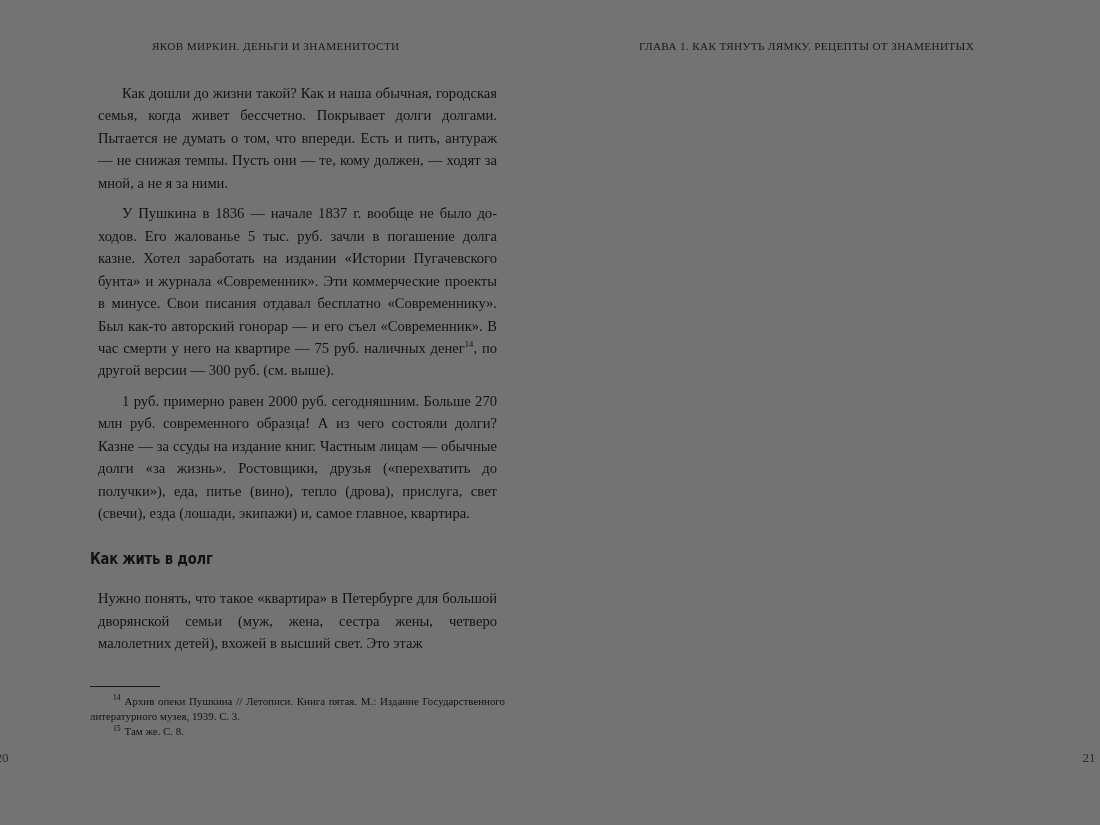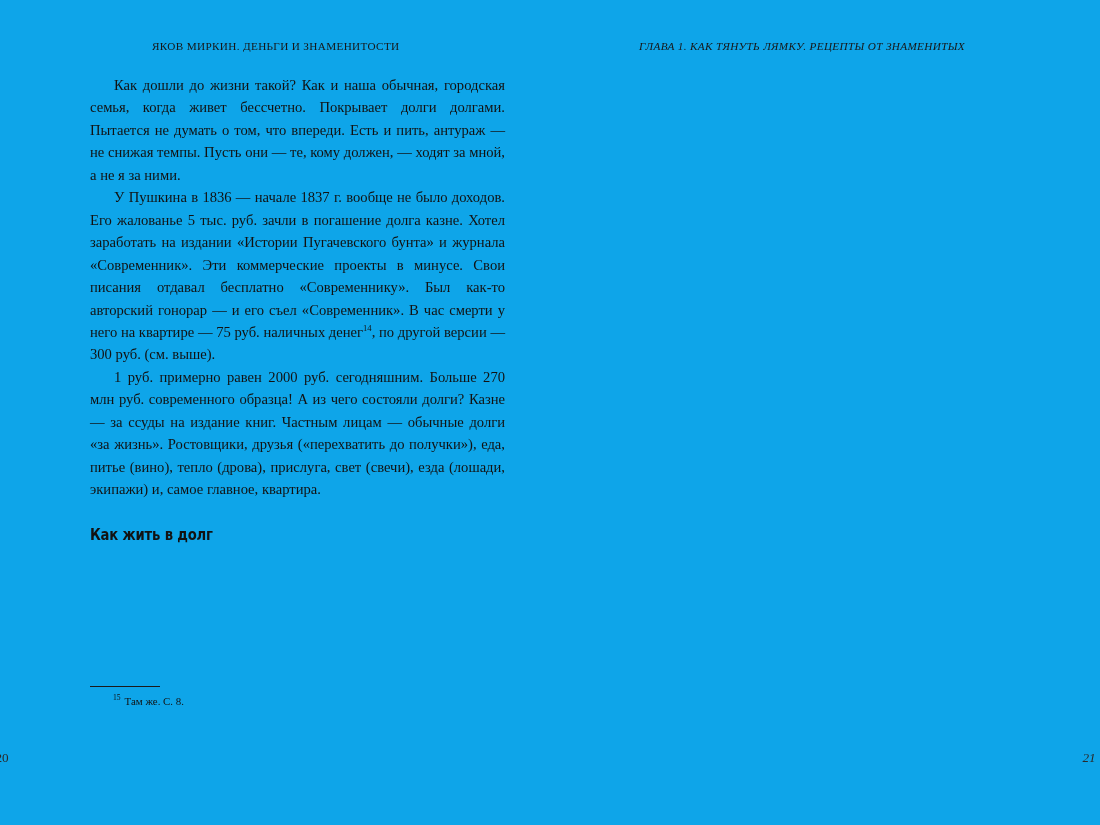--- a/index.html
+++ b/index.html
@@ -13,31 +13,31 @@
     height: 825px;
     font-family: "Liberation Serif", "DejaVu Serif", serif;
     color: #121212;
     overflow: hidden;
   }
 
   .spread {
     position: relative;
     width: 1100px;
     height: 825px;
-    background: #0ea5e9;
+    background: #737373;
   }
 
   .page {
     position: absolute;
     top: 0;
     height: 825px;
     box-sizing: border-box;
   }
   .page-left  { left: 0;   width: 550px; }
-  .page-right { left: 550px; width: 550px; font-style: italic; }
+  .page-right { left: 550px; width: 550px; }
 
   
   .running-head {
     position: absolute;
     top: 40px;
     font-family: "Liberation Serif", "DejaVu Serif", serif;
     font-size: 11.2px;
     letter-spacing: 0.35px;
     color: #171717;
     text-transform: uppercase;
@@ -53,21 +53,21 @@
     width: 415px;
     font-size: 14.6px;
     line-height: 22.45px;
     text-align: justify;
     text-justify: inter-word;
     hyphens: manual;
   }
   .page-left  .textblock { left: 90px; }
 
   .textblock p {
-    margin: 0;
+    margin: 8px;
     text-indent: 24px;
   }
   .textblock p.noindent { text-indent: 0; }
 
   
   .section-heading {
     font-family: "DejaVu Sans", "Liberation Sans", sans-serif;
     font-weight: bold;
     font-size: 15px;
     letter-spacing: -0.2px;
@@ -142,24 +142,30 @@
         <span>У Пушкина в 1836 — начале 1837 г. вообще не было до­ходов. Его жалованье 5 тыс. руб. зачли в погашение долга казне. Хотел заработать на издании «Истории Пугачевского бунта» и журнала «Современник». Эти коммерческие про­екты в минусе. Свои писания отдавал бесплатно «Совре­меннику». Был как-то авторский гонорар — и его съел «Современник». В час смерти у него на квартире — 75 руб. наличных денег</span><sup class="fnref">14</sup><span>, по другой версии — 300 руб. (см. выше).</span>
       </p>
 
 
       <p>
         <span>1 руб. примерно равен 2000 руб. сегодняшним. Больше 270 млн руб. современного образца! А из чего состояли долги? Казне — за ссуды на издание книг. Частным ли­цам — обычные долги «за жизнь». Ростовщики, друзья («перехватить до получки»), еда, питье (вино), тепло (дрова), прислуга, свет (свечи), езда (лошади, экипажи) и, самое главное, квартира.</span>
       </p>
 
       <h2 class="section-heading">Как жить в долг</h2>
 
+      <p class="noindent">
+        <span>Нужно понять, что такое «квартира» в Петербурге для большой дворянской семьи (муж, жена, сестра жены, чет­веро малолетних детей), вхожей в высший свет. Это этаж</span>
+      </p>
     </div>
 
     <div class="footnotes">
       <div class="fn-rule"></div>
+      <p>
+        <sup>14</sup><span>Архив опеки Пушкина // Летописи. Книга пятая. М.: Издание Государ­ственного литературного музея, 1939. С. 3.</span>
+      </p>
       <p>
         <sup>15</sup><span>Там же. С. 8.</span>
       </p>
     </div>
 
     <div class="folio">20</div>
   </div>
 
   <div class="page page-right">
 

